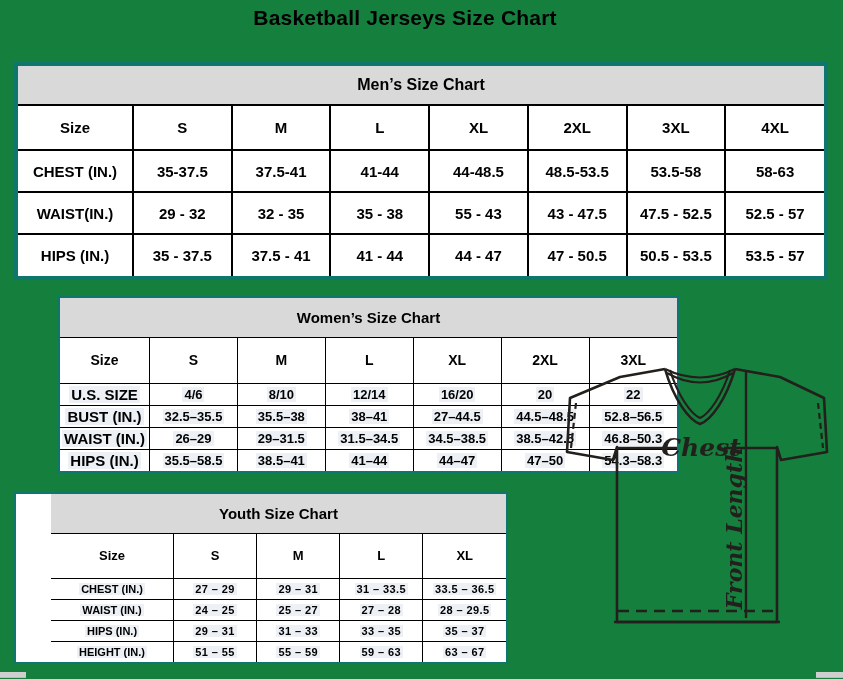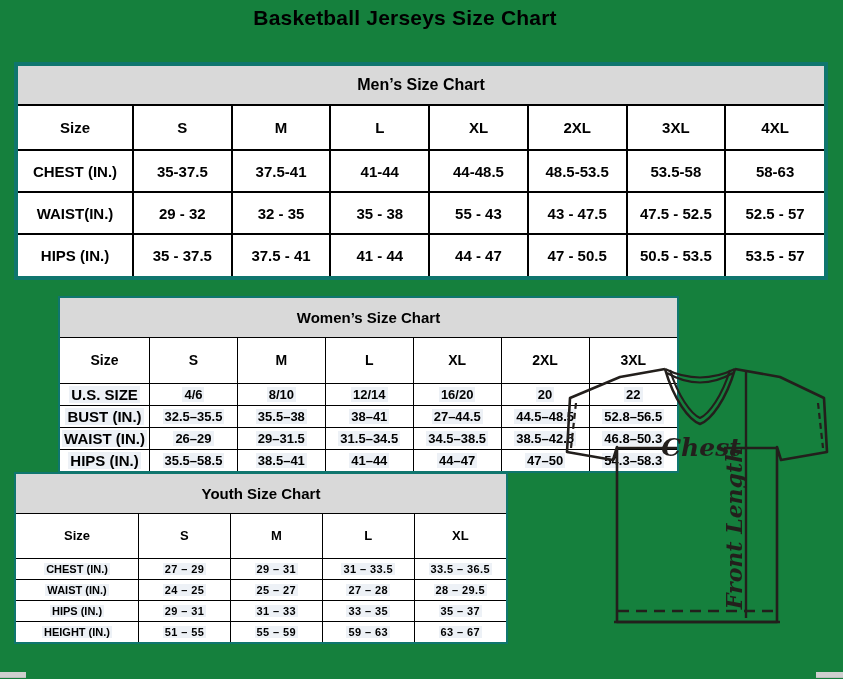--- a/index.html
+++ b/index.html
@@ -23,21 +23,21 @@
   .mens thead th:first-child{width:114px;}
   
   .women{left:14px;top:296px;width:621px;margin-left:44px;}
   .women thead th:first-child{width:89px;}
   .women thead tr{height:45px;}
   .women thead th{font-size:14px;}
   .women tbody tr{height:22px;}
   .women tbody th{font-size:15px;}
   .women tbody td{font-size:13px;}
   
-  .youth{left:14px;top:472px;width:494px;}
+  .youth{left:14px;top:492px;width:494px;padding-left:35px;}
   .youth thead th:first-child{width:122px;}
   .youth thead tr{height:44px;}
   .youth thead th{font-size:13px;}
   .youth tbody tr{height:21px;}
   .youth tbody th{font-size:11px;}
   .youth tbody td{font-size:11px;letter-spacing:.4px;margin-top:8px;}
   .sm th,.sm td{border:1px solid #000;}
   .sm tbody span{background:#edf1f6;padding:0 2px;}
   
   .jersey{position:absolute;left:556px;top:360px;}

